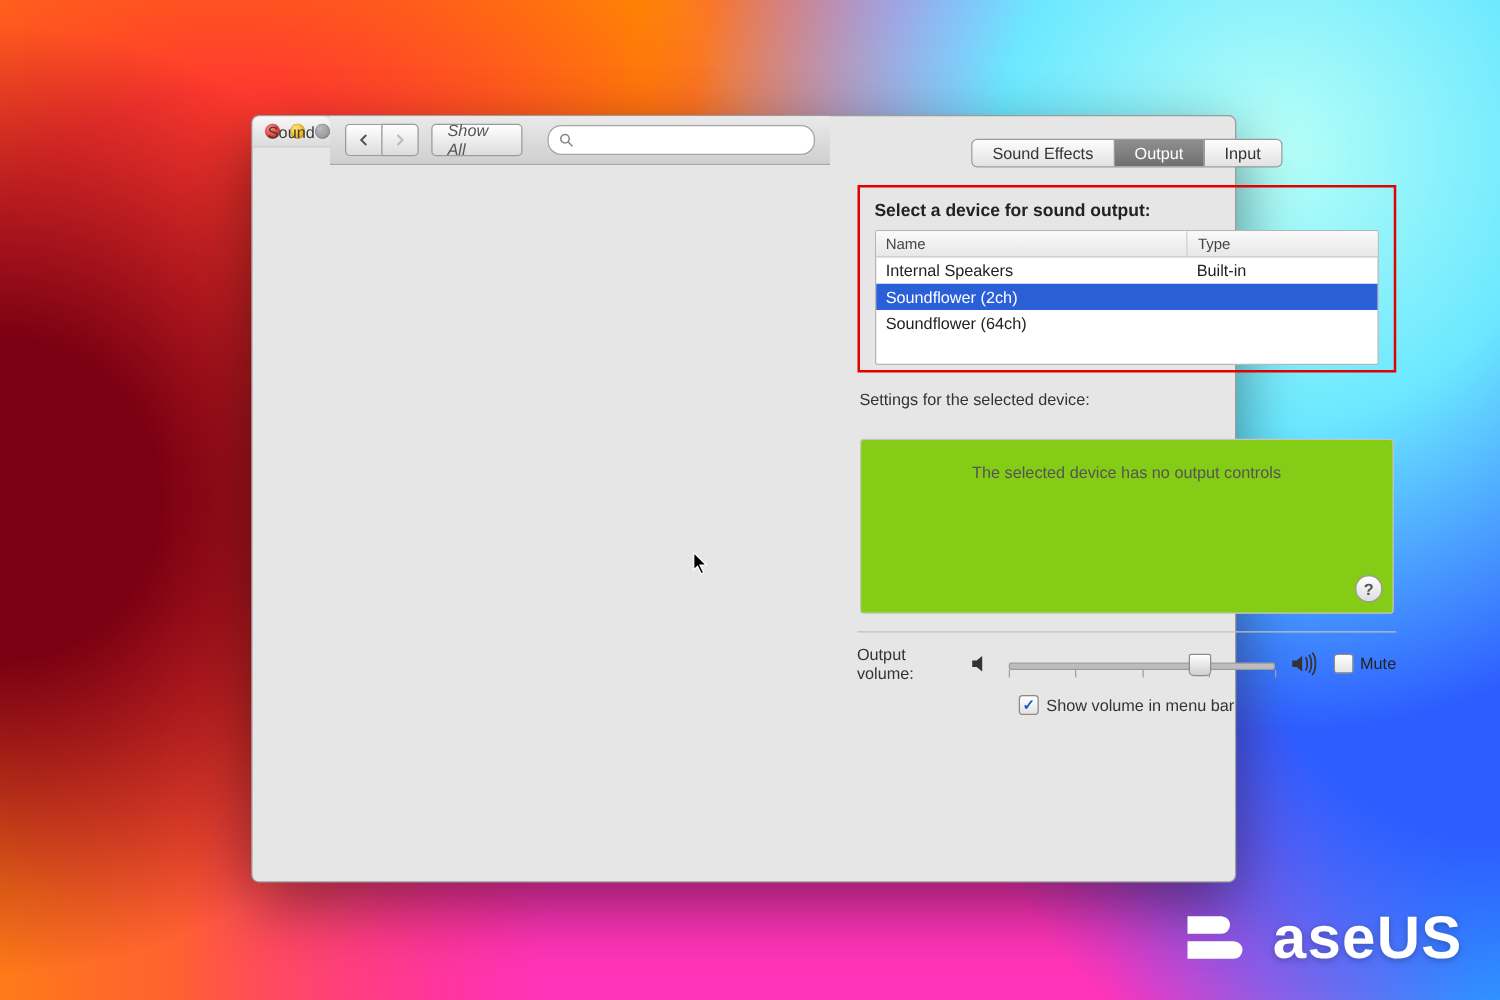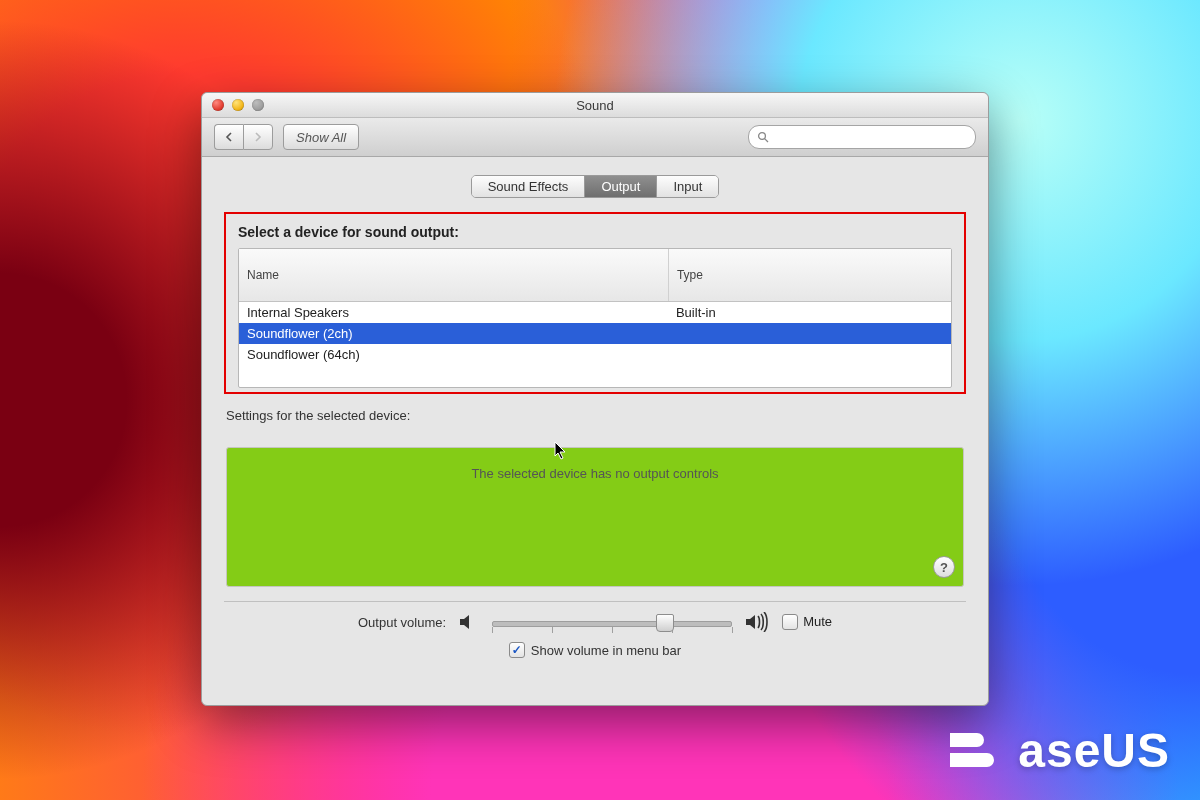--- a/index.html
+++ b/index.html
@@ -14,21 +14,21 @@
       radial-gradient(circle at 25% 5%, #ff8a00 0%, #ff8a00 18%, rgba(255,138,0,0) 40%),
       radial-gradient(circle at 55% 100%, #ff34b8 0%, #ff34b8 22%, rgba(255,52,184,0) 50%),
       radial-gradient(circle at 70% 40%, #ff3cc4 0%, #ff3cc4 18%, rgba(255,60,196,0) 45%),
       linear-gradient(90deg,#ff7a18 0%,#ff2e63 35%,#cc37ff 60%,#33c9ff 100%);
   }
   
   .window{
     position:absolute;left:201px;top:92px;width:786px;height:612px;
     background:#e6e6e6;border:1px solid #9c9c9c;border-radius:6px;
     box-shadow:0 18px 50px rgba(0,0,0,.45);
-    display:flex;flex-direction:column;
+    display:flex;flex-direction:row;
   }
   .titlebar{
     height:24px;border-bottom:1px solid #bdbdbd;border-radius:6px 6px 0 0;
     background:linear-gradient(#f7f7f7,#dcdcdc);
     display:flex;align-items:center;position:relative;
   }
   .traffic{display:flex;gap:8px;margin-left:10px}
   .dot{width:12px;height:12px;border-radius:50%;box-shadow:inset 0 0 1px rgba(0,0,0,.5)}
   .dot.red{background:radial-gradient(circle at 35% 30%,#ff8a80,#e33e32 60%,#b3261b)}
   .dot.yel{background:radial-gradient(circle at 35% 30%,#ffe37a,#f3b71b 60%,#b98300)}
@@ -63,21 +63,21 @@
     padding:3px 16px;font-size:13px;background:linear-gradient(#fdfdfd,#e2e2e2);
     border-right:1px solid #9a9a9a;color:#333;
   }
   .tab:last-child{border-right:none}
   .tab.active{background:linear-gradient(#8f8f8f,#6f6f6f);color:#fff}
   
   .highlight{border:2px solid #e30000;margin-top:14px;padding:10px 12px 4px}
   .sectitle{font-weight:bold;font-size:14px;margin-bottom:8px}
   .devtable{border:1px solid #b7b7b7;border-radius:2px;background:#fff}
   .thead{display:flex;background:linear-gradient(#fafafa,#e7e7e7);border-bottom:1px solid #c2c2c2;font-size:12px;color:#444}
-  .thead div{padding:19px 8px}
+  .thead div{padding:3px 8px}
   .col-name{flex:0 0 58%;border-right:1px solid #d0d0d0}
   .col-type{flex:1}
   .row{display:flex;font-size:13px}
   .row div{padding:3px 8px}
   .row .col-name{border-right:none}
   .row.sel{background:#2a5fd8;color:#fff}
   .filler{height:22px}
   .subtitle{margin:14px 2px 16px;font-size:13px;color:#333}
   .noctrl{
     margin:8px 2px 0;border:1px solid #c5c5c0;border-radius:3px;background:#84cc16;

